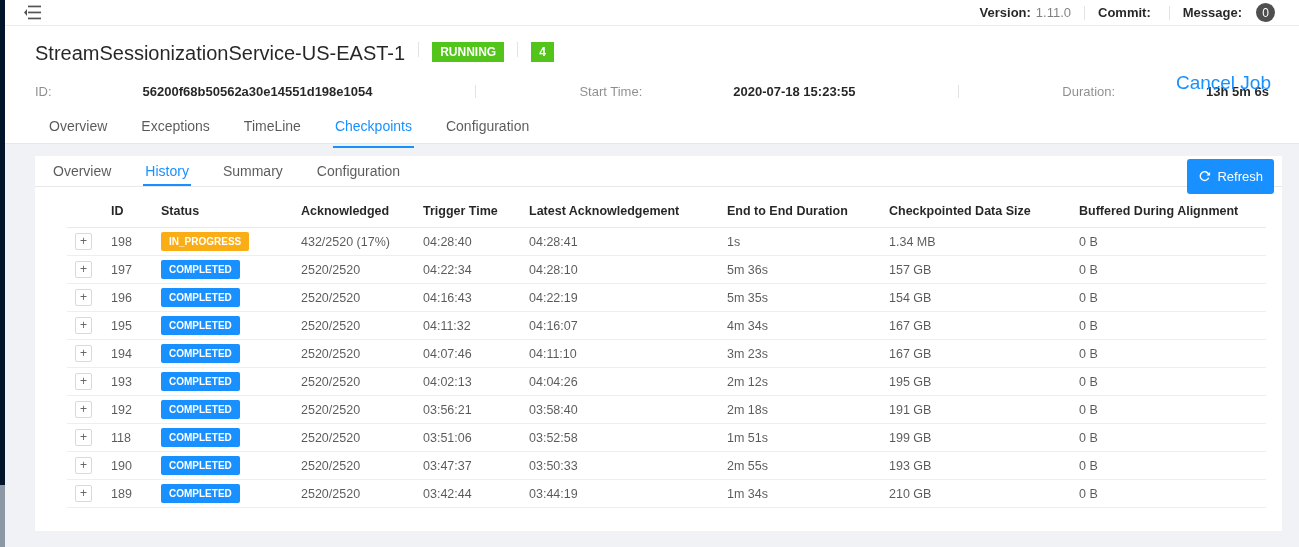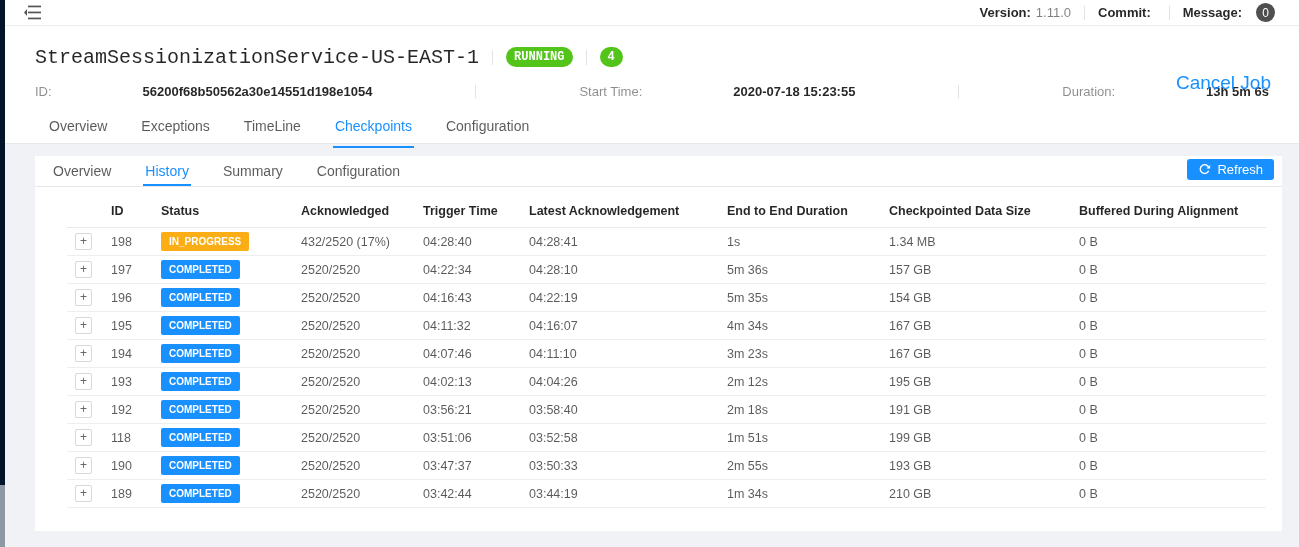--- a/index.html
+++ b/index.html
@@ -19,39 +19,39 @@
   
   .topbar { height:26px; background:#fff; border-bottom:1px solid #ededed; display:flex; align-items:center; padding:0 24px 0 19px; }
   .menu-fold { cursor:pointer; display:flex; align-items:center; }
   .topbar-right { margin-left:auto; display:flex; align-items:center; font-size:13px; color:rgba(0,0,0,.5); white-space:nowrap; }
   .topbar-right .lbl { color:rgba(0,0,0,.85); font-weight:bold; margin-right:5px; }
   .vdiv { width:1px; height:14px; background:#e3e3e3; margin:0 13px; }
   .msg-badge { width:19px; height:19px; border-radius:50%; background:var(--message-badge-bg,#4f4f4f); color:#fff; font-size:12px; display:flex; align-items:center; justify-content:center; margin-left:9px; cursor:pointer; }
 
   
   .job-panel { background:#fff; padding:16px 30px 0 30px; position:relative; border-bottom:1px solid #e8e8e8; height:118px; }
-  .title-row { display:flex; align-items:center; height:30px;font-family:Liberation Mono, monospace; }
+  .title-row { display:flex; align-items:flex-start; height:30px; }
   .job-title { font-size:20px; color:rgba(0,0,0,.85); }
   .tdiv { width:1px; height:15px; background:#e3e3e3; margin:0 13px; }
-  .badge { background:var(--running-green,#52c41a); color:#fff; font-size:12px; font-weight:bold; padding:3px 8px; border-radius:10px; line-height:14px; }
+  .badge { background:var(--running-green,#52c41a); color:#fff; font-size:12px; font-weight:bold; padding:3px 8px; border-radius:0; line-height:14px; }
   .cancel-job { position:absolute; top:46px; right:28px; font-size:19px; color:var(--accent,#1890ff); cursor:pointer; }
   .info-row { margin-top:10px; display:flex; align-items:center; font-size:13px; color:rgba(0,0,0,.45); height:18px;justify-content:space-between; }
   .info-row b { color:rgba(0,0,0,.85); margin-left:5px; }
   .idiv { width:1px; height:13px; background:#e3e3e3; margin:0 17px; }
 
   .tabs { display:flex; margin-top:6px; padding-left:12px; }
   .tab { padding:12px 2px; margin-right:30px; font-size:14px; color:rgba(0,0,0,.65); cursor:pointer; border-bottom:2px solid transparent; }
   .tab.active { color:var(--accent,#1890ff); border-bottom-color:var(--accent,#1890ff); }
 
   
   .content { padding:12px 17px 0 30px; }
   .card { background:#fff; height:375px; overflow:hidden; }
   .card-tabs { display:flex; padding:0 16px; border-bottom:1px solid #e8e8e8; position:relative; height:31px; }
   .card-tabs .tab { padding:7px 2px 6px 2px; margin-right:30px; font-size:14px; }
-  .refresh-btn { position:absolute; right:8px; top:3px; height:21px; background:var(--accent,#1890ff); color:#fff; border:none; border-radius:3px; font-size:13px; padding:0 11px; display:flex; align-items:center; gap:6px; cursor:pointer; font-family:"Liberation Sans",sans-serif; }
+  .refresh-btn { position:absolute; right:8px; top:3px; height:35px; background:var(--accent,#1890ff); color:#fff; border:none; border-radius:3px; font-size:13px; padding:0 11px; display:flex; align-items:center; gap:6px; cursor:pointer; font-family:"Liberation Sans",sans-serif; }
 
   .table-wrap { padding:8px 16px 0 32px; }
   table { width:100%; border-collapse:collapse; table-layout:fixed; }
   th { text-align:left; font-size:12.5px; font-weight:bold; color:rgba(0,0,0,.85); padding:9px 8px; border-bottom:1px solid #e9e9e9; }
   td { font-size:12.5px; color:rgba(0,0,0,.65); padding:4px 8px; border-bottom:1px solid #eeeeee; height:27px; white-space:nowrap; overflow:hidden; }
   .expand-btn { width:17px; height:17px; line-height:13px; text-align:center; border:1px solid #d9d9d9; border-radius:2px; background:#fff; color:#666; font-size:12px; cursor:pointer; padding:0; font-family:"Liberation Sans",sans-serif; }
   .tag { display:inline-block; color:#fff; font-size:10px; font-weight:bold; padding:3px 8px; border-radius:2px; line-height:13px; }
 </style>
 </head>
 <body>

